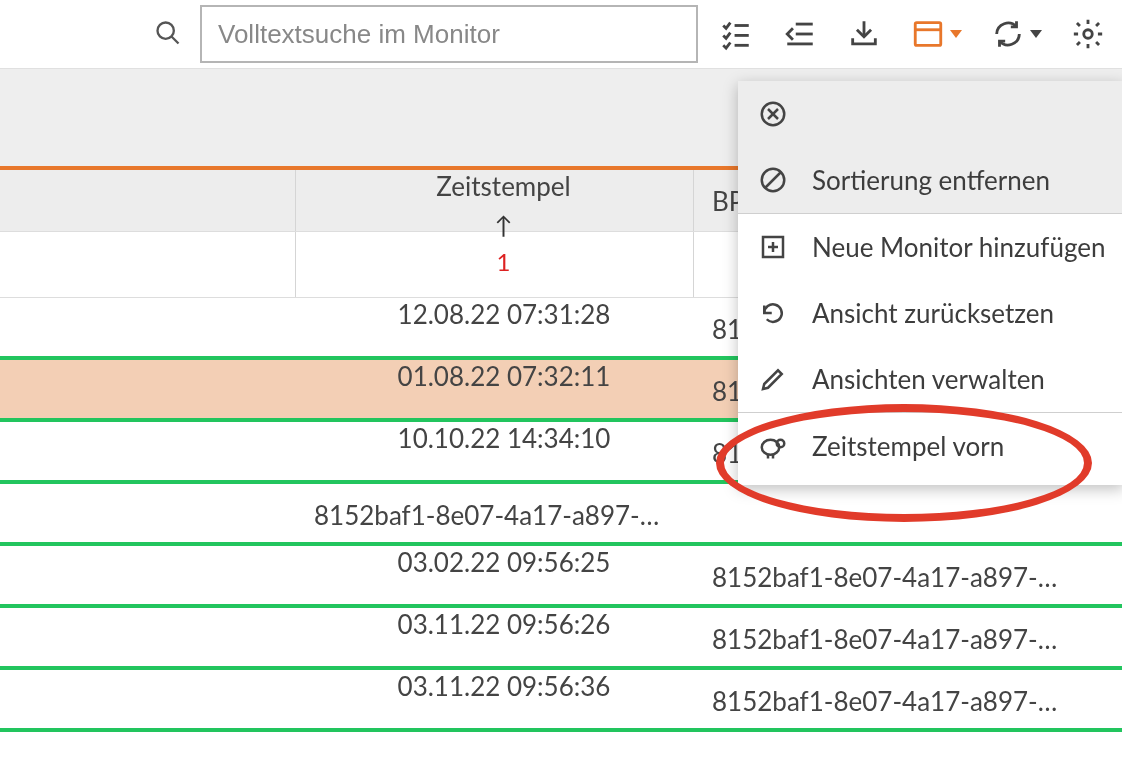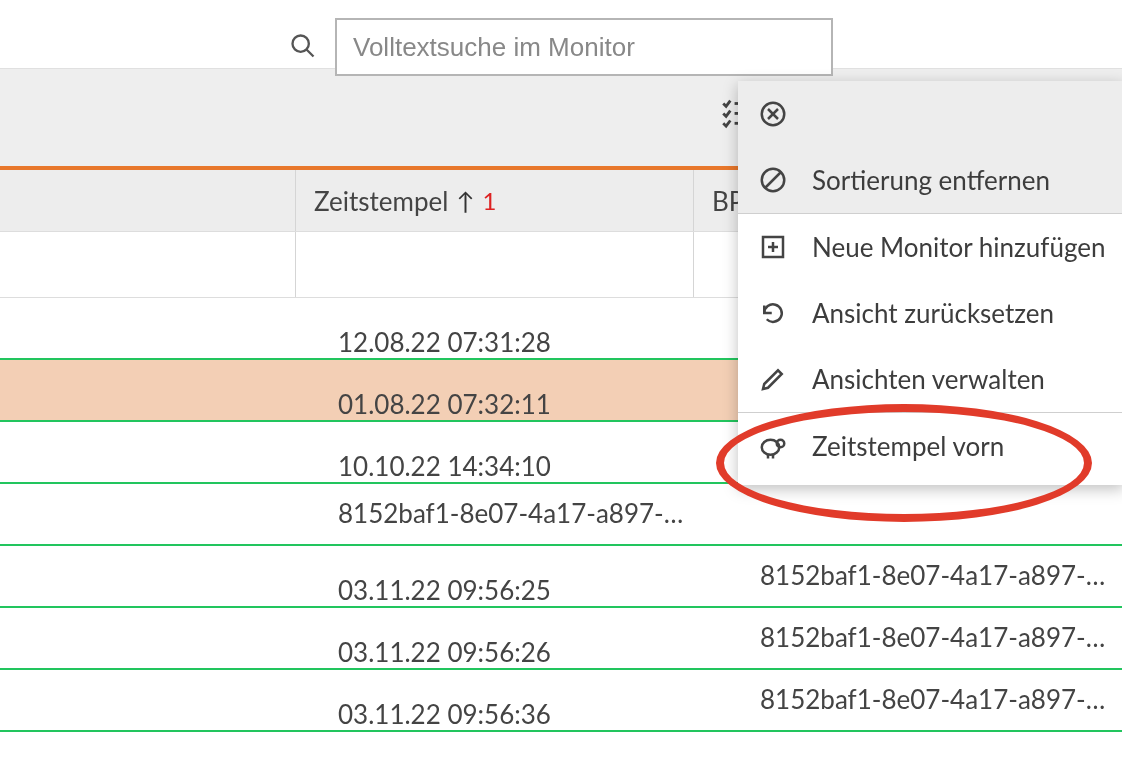--- a/index.html
+++ b/index.html
@@ -2,21 +2,20 @@
 <html><head>
 <meta charset="utf-8">
 <style>
   * { box-sizing: border-box; margin: 0; padding: 0; }
   html, body { width: 1122px; height: 780px; font-family: "Segoe UI", "Lato", sans-serif; color: #333; background: #fff; overflow: hidden; }
 
   
   .toolbar {
     display: flex; align-items: center; height: 68px; padding: 0 16px;
     gap: 18px;
-    flex-direction: column;
   }
   .toolbar .left-spacer { width: 120px; }
   .search-wrap { display: flex; align-items: center; gap: 18px; }
   .search-icon svg { width: 28px; height: 28px; stroke: #555; stroke-width: 2; fill: none; }
   .search-input {
     width: 498px; height: 58px; border: 2px solid #b5b5b5; font-size: 26px;
     padding: 0 16px; color: #444;
   }
   .search-input::placeholder { color: #888; }
   .toolbar-icons { display: flex; align-items: center; gap: 28px; margin-left: auto; }
@@ -29,33 +28,33 @@
 
   
   .filter-band { height: 98px; background: #eeeeee; border-top: 1px solid #e0e0e0; }
 
   
   .orange-line { height: 4px; background: #e8772b; }
 
   
   .header-row { display: flex; height: 62px; background: #ededed; border-bottom: 1px solid #ddd; }
   .col-a { width: 296px; border-right: 1px solid #d5d5d5; }
-  .col-b { width: 398px; border-right: 1px solid #d5d5d5; display:flex; align-items:center; padding-left:18px; font-size:26px; color:#444; gap:8px;}
+  .col-b { width: 398px; border-right: 1px solid #d5d5d5; display:flex; align-items:center; padding-left:18px; font-size:26px; color:#444; gap:8px;flex-direction:column;}
   .col-c { flex: 1; display:flex; align-items:center; padding-left:18px; font-size:26px; color:#444;}
   .sort-arrow { font-size:24px; color:#333; }
   .sort-num { color:#d22; font-size:24px; }
 
   
   .filter-row { display:flex; height: 66px; border-bottom: 1px solid #ddd; background:#fff; }
   .filter-row .col-a { border-right: 1px solid #d5d5d5; }
   .filter-row .col-b { border-right: 1px solid #d5d5d5; }
 
   
   .data-rows { }
-  .row { display:flex; height: 62px; align-items:flex-end; border-bottom: 2px solid #22c55e; font-size:26px; color:#3a3a3a;gap:24px; }
+  .row { display:flex; height: 62px; align-items:flex-start; border-bottom: 4px solid #22c55e; font-size:26px; color:#3a3a3a; }
   .row .col-a, .row .col-b, .row .col-c { border-right: none; display:flex; align-items:center; padding-left:18px; }
   .row .col-b { width:398px; }
   .row .col-c { flex:1; white-space:nowrap; overflow:hidden; text-overflow:ellipsis; display:block; line-height:62px; padding-right:12px;}
   .row.highlight { background: #f3cfb5; }
 
   
   .menu {
     position: absolute; left: 738px; top: 81px; width: 386px;
     background: #fff; box-shadow: 0 4px 14px rgba(0,0,0,0.25);
     padding-bottom: 6px;
@@ -180,21 +179,21 @@
       <div class="col-a"></div>
       <div class="col-b">10.10.22 14:34:10</div>
       <div class="col-c">8152baf1-8e07-4a17-a897-…</div>
     </div>
     <div class="row">
       <div class="col-a"></div>
       <div class="col-c">8152baf1-8e07-4a17-a897-…</div>
     </div>
     <div class="row">
       <div class="col-a"></div>
-      <div class="col-b">03.11.22 09:56:25</div>
+      <div class="col-b">03.02.22 09:56:25</div>
       <div class="col-c">8152baf1-8e07-4a17-a897-…</div>
     </div>
     <div class="row">
       <div class="col-a"></div>
       <div class="col-b">03.11.22 09:56:26</div>
       <div class="col-c">8152baf1-8e07-4a17-a897-…</div>
     </div>
     <div class="row">
       <div class="col-a"></div>
       <div class="col-b">03.11.22 09:56:36</div>

